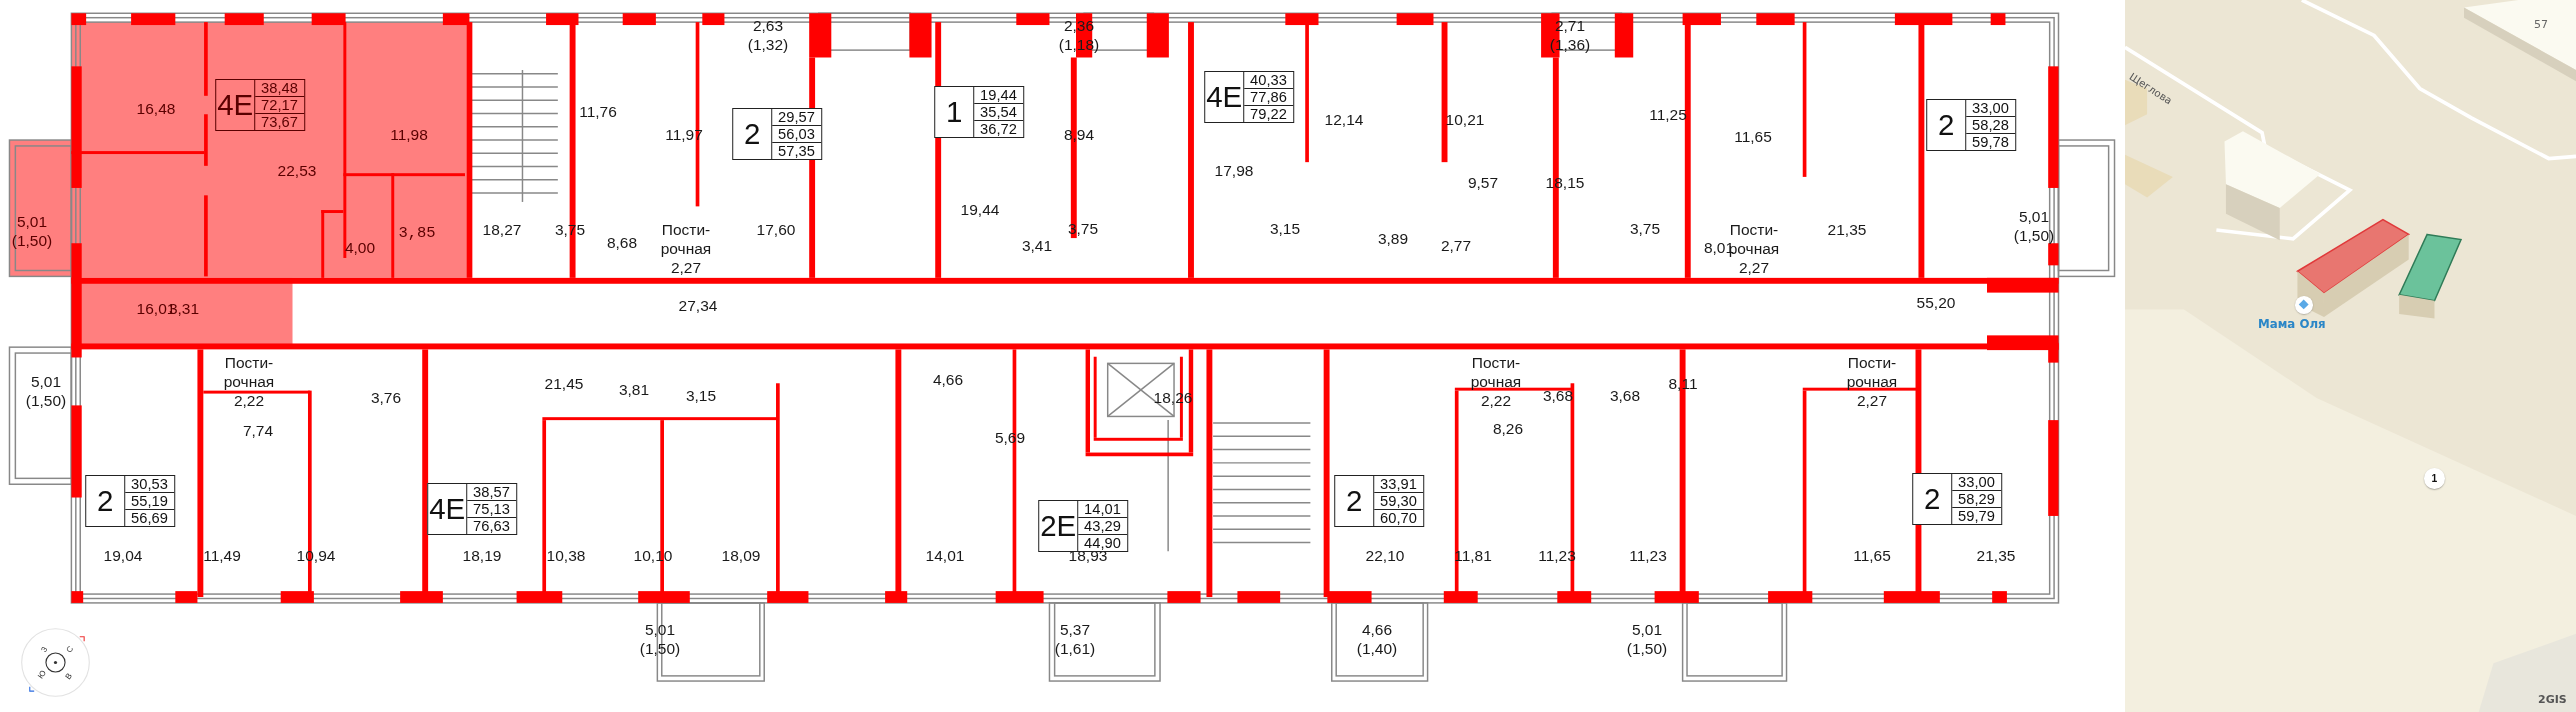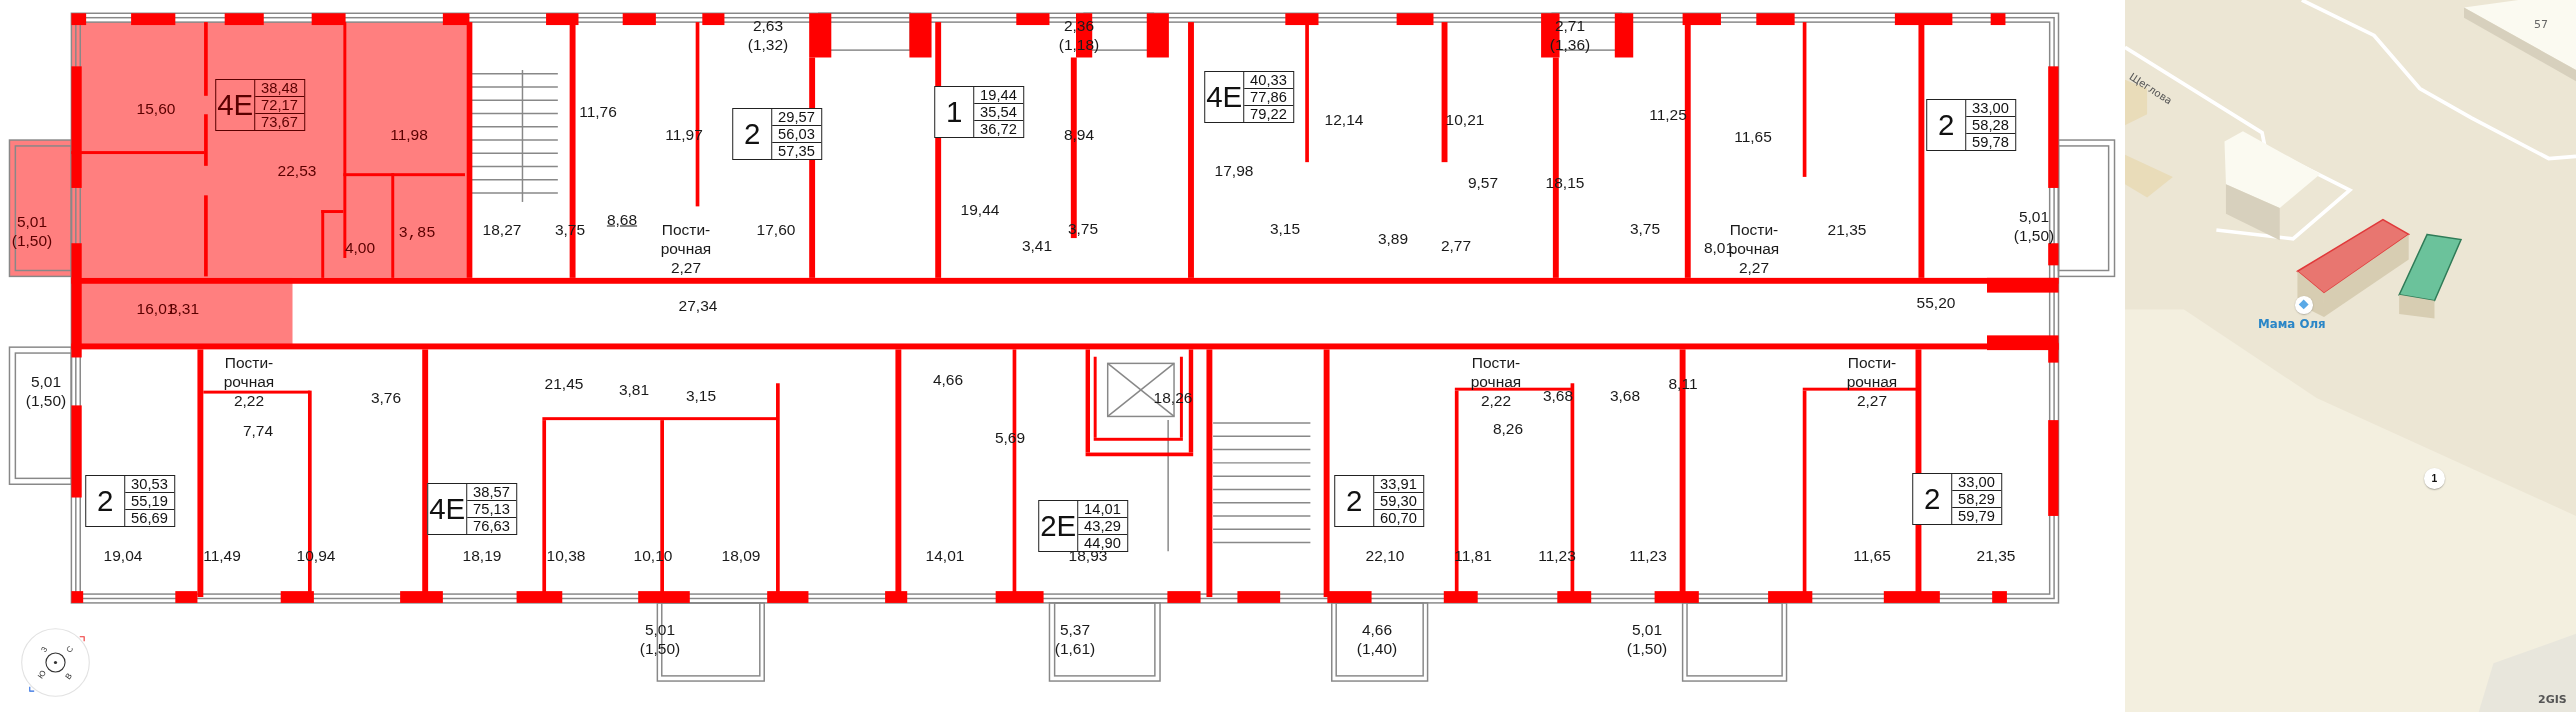--- a/index.html
+++ b/index.html
@@ -195,34 +195,34 @@
       <rect x="1472" y="474" width="6" height="140"></rect>
       <rect x="1612" y="474" width="6" height="140"></rect>
       <rect x="1472" y="614" width="146" height="5"></rect>
       <rect x="1483" y="484" width="4" height="110"></rect>
       <rect x="1600" y="484" width="4" height="110"></rect>
       <rect x="1483" y="594" width="121" height="4"></rect>
     </g>
   </svg>
 
   <div id="labels-layer">
-      <div class="lbl sel" style="left: 156px; top: 108px;">15,60</div>
+      <div class="lbl sel" style="left: 156px; top: 108px;">16,48</div>
       <div class="lbl sel" style="left: 297px; top: 170px;">22,53</div>
       <div class="lbl sel" style="left: 409px; top: 134px;">11,98</div>
       <div class="lbl sel" style="left: 360px; top: 247px;">4,00</div>
       <div class="lbl sel" style="left: 417px; top: 233px; font-family: Liberation Mono, monospace;">3,85</div>
       <div class="lbl sel" style="left: 156px; top: 308px;">16,01</div>
       <div class="lbl sel" style="left: 184px; top: 308px;">3,31</div>
       <div class="lbl sel" style="left: 32px; top: 231px;">5,01<br>(1,50)</div>
       <div class="lbl" style="left: 502px; top: 229px;">18,27</div>
       <div class="lbl" style="left: 598px; top: 111px;">11,76</div>
       <div class="lbl" style="left: 684px; top: 134px;">11,97</div>
       <div class="lbl" style="left: 768px; top: 35px;">2,63<br>(1,32)</div>
       <div class="lbl" style="left: 570px; top: 229px;">3,75</div>
-      <div class="lbl" style="left: 622px; top: 219px; text-decoration: underline;">8,68</div>
+      <div class="lbl" style="left: 622px; top: 242px;">8,68</div>
       <div class="lbl" style="left: 686px; top: 248px;">Пости-<br>рочная<br>2,27</div>
       <div class="lbl" style="left: 776px; top: 229px;">17,60</div>
       <div class="lbl" style="left: 698px; top: 305px;">27,34</div>
       <div class="lbl" style="left: 980px; top: 209px;">19,44</div>
       <div class="lbl" style="left: 1079px; top: 134px;">8,94</div>
       <div class="lbl" style="left: 1079px; top: 35px;">2,36<br>(1,18)</div>
       <div class="lbl" style="left: 1083px; top: 228px;">3,75</div>
       <div class="lbl" style="left: 1037px; top: 245px;">3,41</div>
       <div class="lbl" style="left: 1234px; top: 170px;">17,98</div>
       <div class="lbl" style="left: 1344px; top: 119px; text-align: center;">12,14</div>

